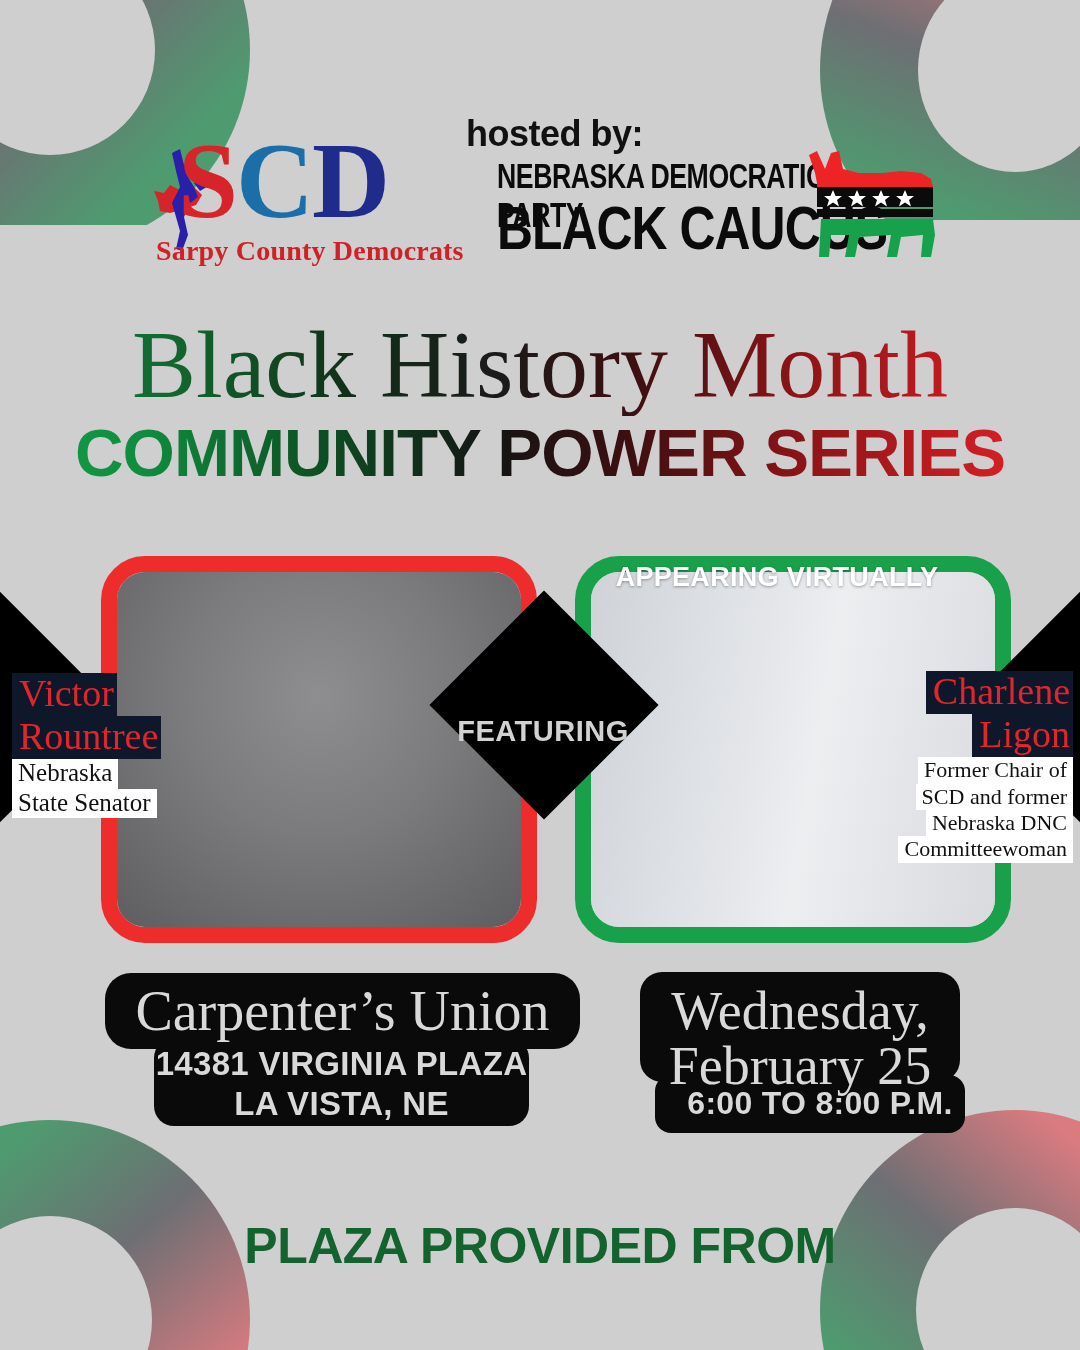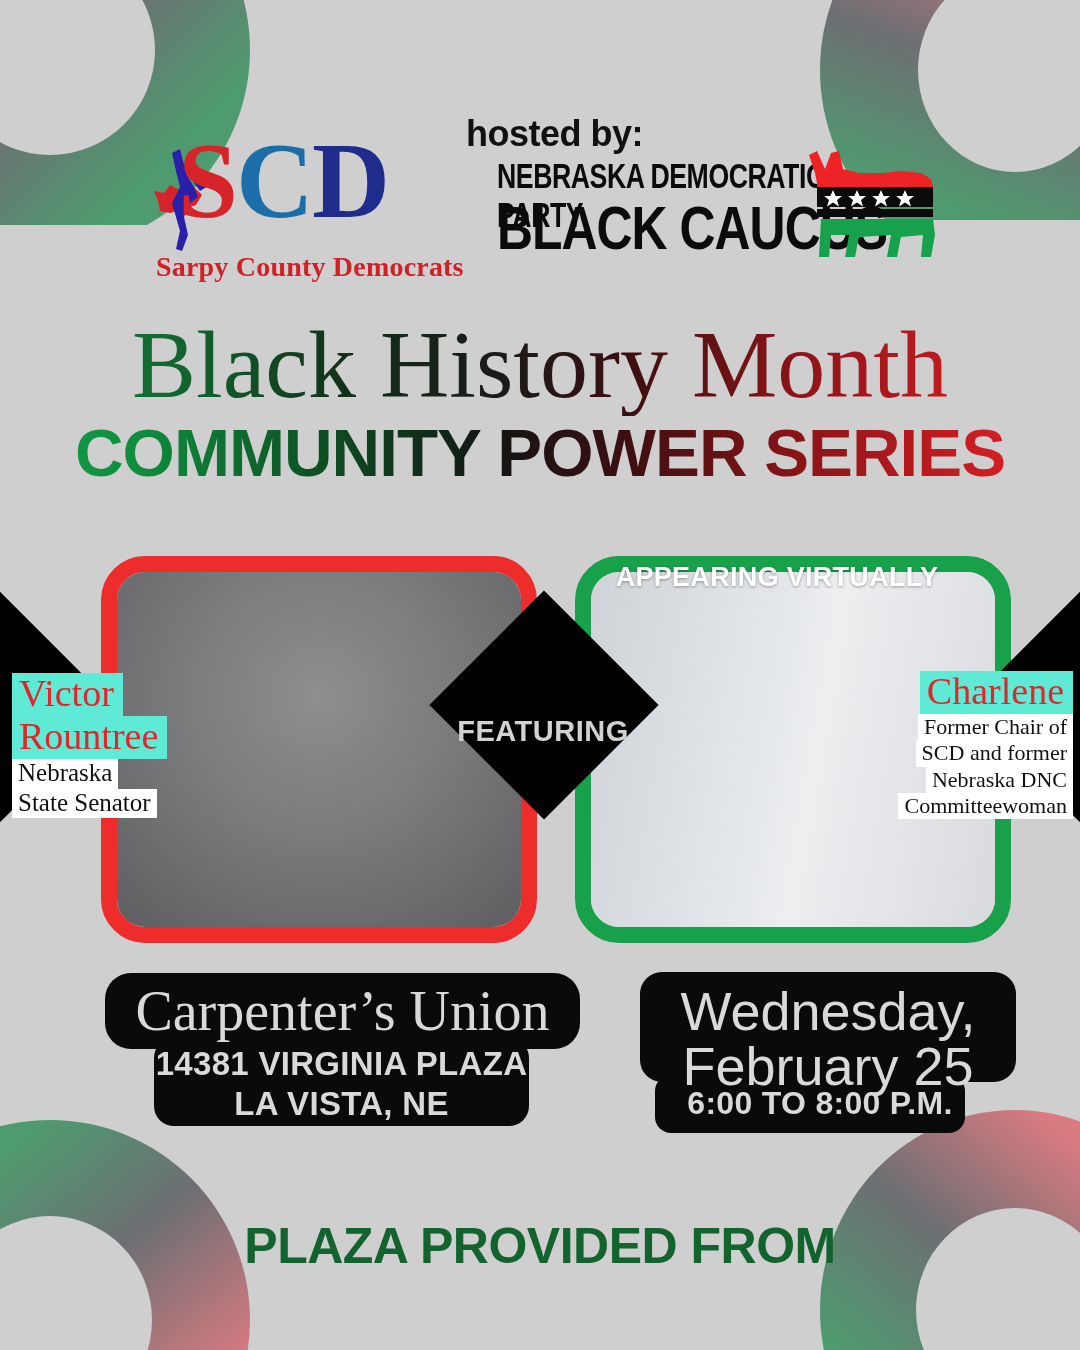--- a/index.html
+++ b/index.html
@@ -79,21 +79,21 @@
     font-size: 108px;
     font-weight: 700;
     letter-spacing: -2px;
     line-height: 1;
   }
   #scd-letters .s { color: #d7242a; }
   #scd-letters .c { color: #1b6ea8; }
   #scd-letters .d { color: #1f2c8c; }
   #scd-sub {
     position: absolute;
-    left: 6px; top: 116px;
+    left: 6px; top: 100px;
     font-family: "Liberation Serif", serif;
     font-size: 28px;
     font-weight: 700;
     color: #cf2127;
     letter-spacing: 0.2px;
   }
   #scd-donkey { position: absolute; left: 0px; top: 8px; }
 
   
   #bc-logo {
@@ -219,25 +219,25 @@
   #diamond-right { left: 1000px; top: 622px; width: 170px; height: 170px; }
 
   
   .name-plate {
     position: absolute;
     z-index: 15;
     font-family: "Liberation Serif", serif;
   }
   .name-line {
     display: inline-block;
-    background: #5eead4;
+    background: #0f172a;
     color: #e0262c;
     font-size: 38px;
     line-height: 1.03;
-    padding: 1px 9px 3px 7px;
+    padding: 1px 3px 3px 7px;
   }
   .role-line {
     display: inline-block;
     background: #ffffff;
     color: #111111;
     font-size: 25px;
     line-height: 1.06;
     padding: 1px 6px 2px 6px;
   }
 
@@ -270,23 +270,23 @@
     font-size: 33px;
     font-weight: 700;
     text-align: center;
     letter-spacing: 0.3px;
     padding-top: 6px;
     box-sizing: border-box;
     line-height: 1.22;
   }
   #date-block {
     left: 640px; top: 972px;
-    width: 376px; height: 110px;
+    width: 320px; height: 110px;
     border-radius: 22px;
-    font-family: Liberation Sans, sans-serif;
+    font-family: Liberation Serif, serif;
     font-size: 54px;
     text-align: center;
     line-height: 1.02;
     padding-top: 12px;
     box-sizing: border-box;
   }
   #time-block {
     left: 655px; top: 1075px;
     width: 290px; height: 58px;
     border-radius: 16px;
@@ -469,20 +469,21 @@
 
   <div class="name-plate" id="plate-left">
     <div><span class="name-line">Victor</span></div>
     <div><span class="name-line">Rountree</span></div>
     <div><span class="role-line">Nebraska</span></div>
     <div><span class="role-line">State Senator</span></div>
   </div>
 
   <div class="name-plate" id="plate-right">
     <div><span class="name-line">Charlene</span></div>
+    <div><span class="name-line">Ligon</span></div>
     <div><span class="role-line">Former Chair of</span></div>
     <div><span class="role-line">SCD and former</span></div>
     <div><span class="role-line">Nebraska DNC</span></div>
     <div><span class="role-line">Committeewoman</span></div>
   </div>
 
   <div class="black-pill" id="venue-addr">
     <div>14381 VIRGINIA PLAZA</div>
     <div>LA VISTA, NE</div>
   </div>

